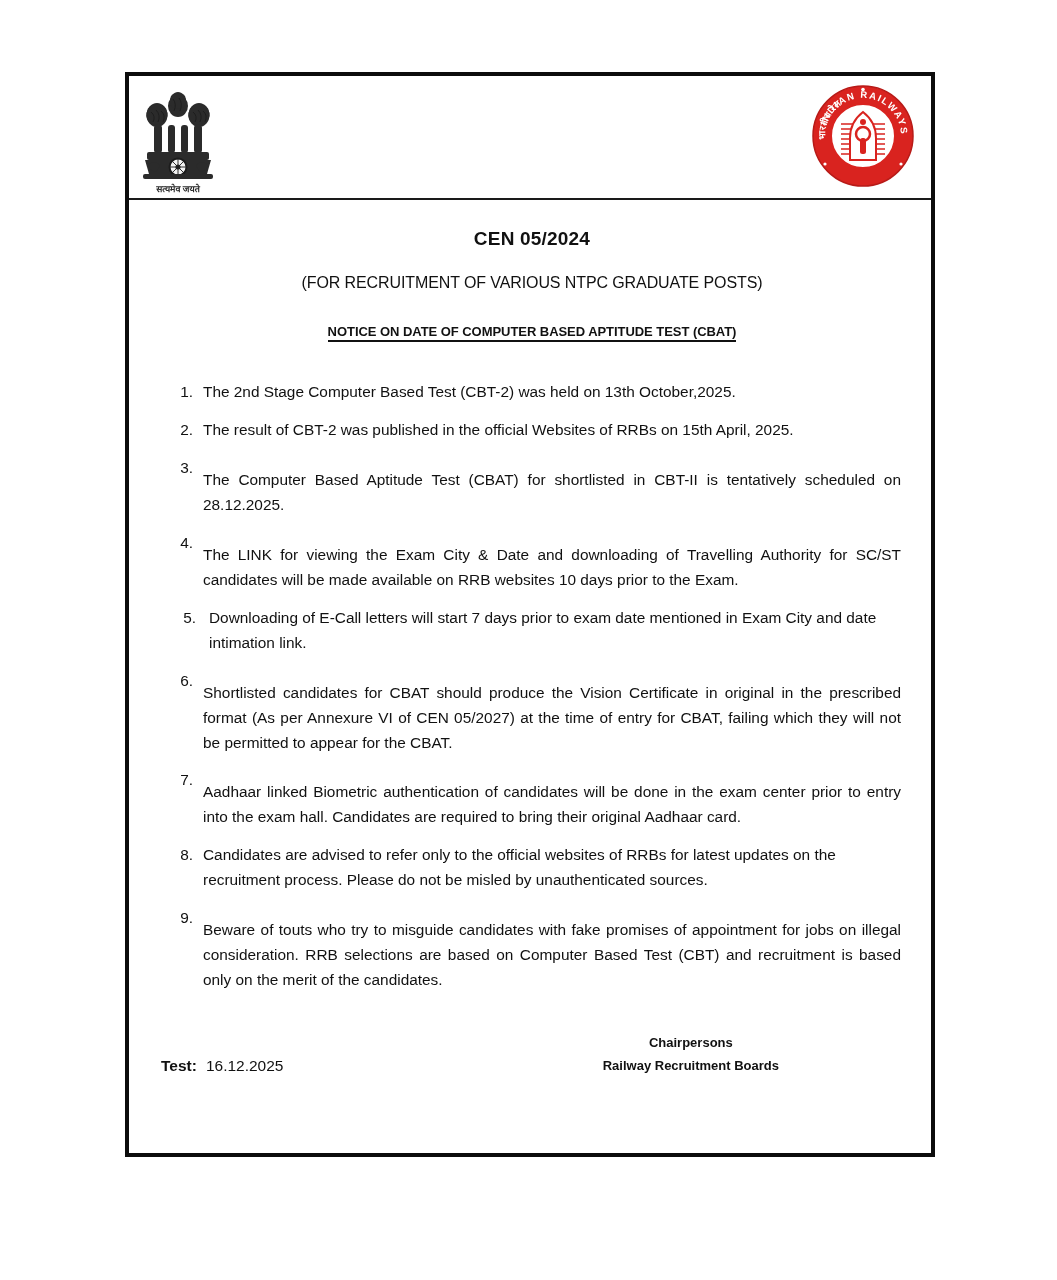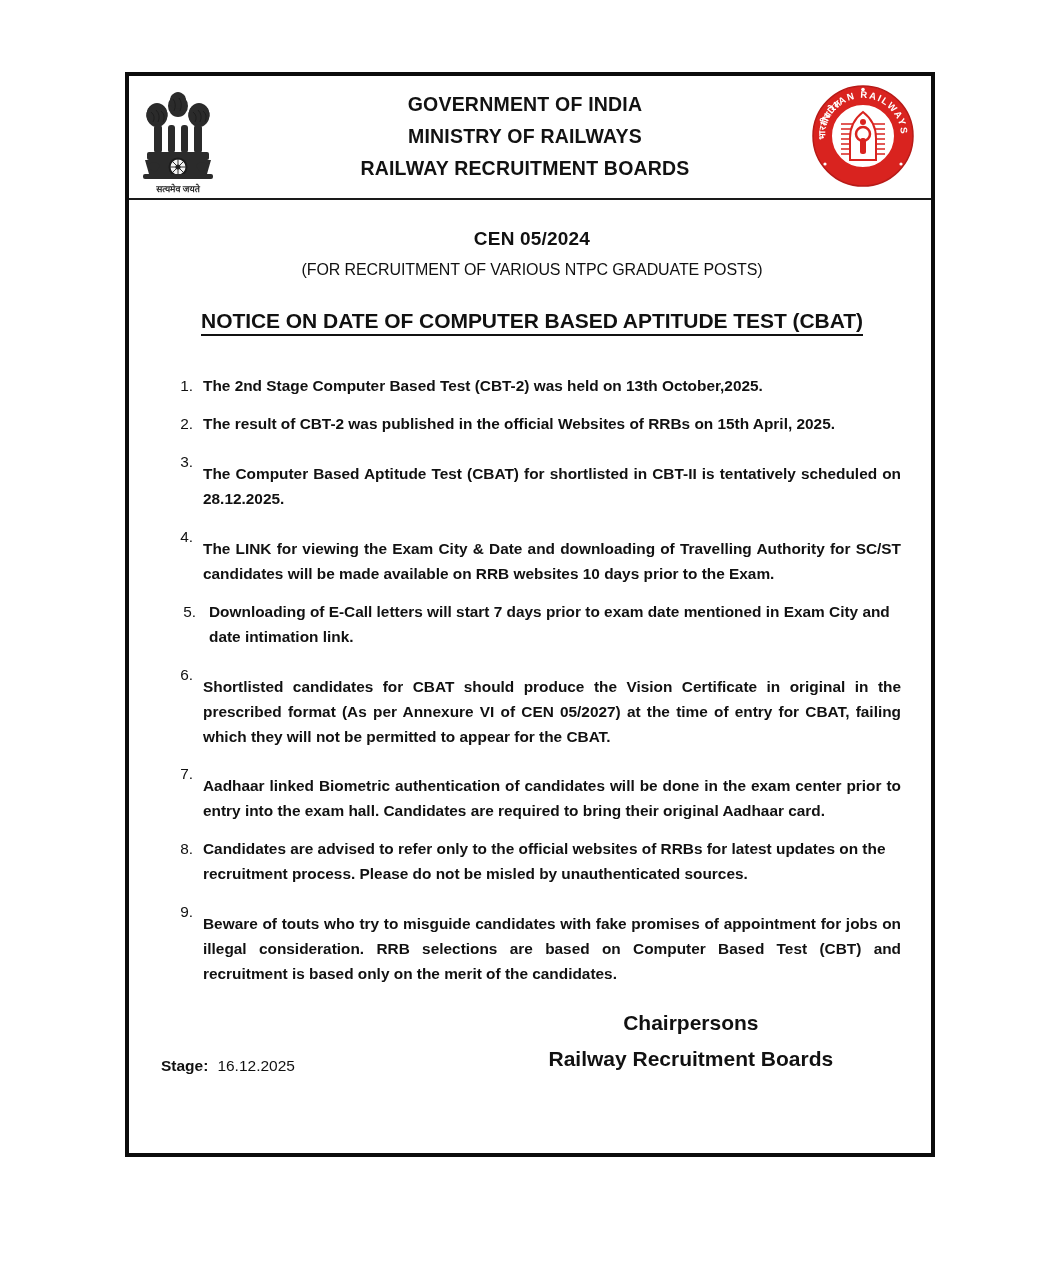--- a/index.html
+++ b/index.html
@@ -79,31 +79,31 @@
   #cen-number {
     text-align: center;
     font-weight: bold;
     font-size: 19px;
     letter-spacing: 0.2px;
     margin-top: 6px;
   }
   #cen-subtitle {
     text-align: center;
     font-size: 16px;
-    margin-top: 11px;
+    margin-top: 24px;
     letter-spacing: -0.1px;
   }
   #notice-heading-wrap {
     text-align: center;
     margin-top: 30px;
   }
   #notice-heading {
     display: inline-block;
     font-weight: bold;
-    font-size: 21px;
+    font-size: 13px;
     border-bottom: 2px solid #111;
     padding-bottom: 1px;
     letter-spacing: -0.05px;
   }
 
   
   #clause-list {
     margin: 38px 0 0 0;
     padding: 0 16px 0 26px;
     list-style: none;
@@ -117,41 +117,40 @@
     margin-bottom: 13px;
   }
   .clause-num {
     flex: 0 0 30px;
     text-align: right;
     padding-right: 10px;
     box-sizing: border-box;
   }
   .clause-text {
     flex: 1 1 auto;
-    font-weight: bold;
   }
   .clause.justify .clause-text {
     text-align: justify;
     text-align-last: left;
     margin-top: 12px;
   }
   .clause.indent-alt { padding-left: 6px; }
   .clause.indent-alt .clause-num { padding-right: 13px; }
 
   
   #notice-footer {
     position: absolute;
     left: 18px;
     right: 18px;
     bottom: 76px;
   }
   #signature-block {
     text-align: center;
     font-weight: bold;
-    font-size: 21px;
+    font-size: 13px;
     line-height: 1.72;
     margin-left: 42%;
   }
   #date-line {
     position: absolute;
     left: 14px;
     bottom: 2px;
     font-size: 15.5px;
     white-space: nowrap;
   }
@@ -222,25 +221,20 @@
 
           <path d="M14 82 q6 -4 11 1 q-2 6 -6 7 q-5 -2 -5 -8 z"></path>
           <path d="M72 82 q-6 -4 -11 1 q2 6 6 7 q5 -2 5 -8 z"></path>
 
           <rect x="8" y="92" width="70" height="5" rx="2"></rect>
         </g>
         <text x="43" y="110" text-anchor="middle" font-family="'Liberation Serif', serif" font-size="9" font-weight="bold" fill="#2b2b2b">सत्यमेव जयते</text>
       </svg>
     </div>
 
-    <div id="letterhead-titles">
-      <div class="lh-line">GOVERNMENT OF INDIA</div>
-      <div class="lh-line">MINISTRY OF RAILWAYS</div>
-      <div class="lh-line wide">RAILWAY RECRUITMENT BOARDS</div>
-    </div>
 
     <div id="railways-logo-wrap">
       <svg viewBox="0 0 108 108" width="108" height="108" aria-hidden="true">
         <defs>
           <path id="arcTop" d="M 16,54 A 38,38 0 0 1 92,54"></path>
           <path id="arcBot" d="M 20,54 A 34,34 0 0 0 88,54"></path>
         </defs>
         <circle cx="54" cy="54" r="50" fill="#d9231f"></circle>
         <circle cx="54" cy="54" r="50" fill="none" stroke="#b81a17" stroke-width="1.5"></circle>
         <circle cx="54" cy="54" r="32" fill="#ffffff"></circle>
@@ -327,18 +321,18 @@
       <div>&nbsp;</div>
         <div>&nbsp;</div>
     </div>
 
     <div id="notice-footer">
       <div id="signature-block">
         <div>Chairpersons</div>
         <div>Railway Recruitment Boards</div>
       </div>
       <div id="date-line">
-        <span id="date-label">Stage:</span><span id="date-value">16.12.2025</span>
+        <span id="date-label">Test:</span><span id="date-value">16.12.2025</span>
       </div>
     </div>
 
   </div>
 </div>
 
 </body></html>

